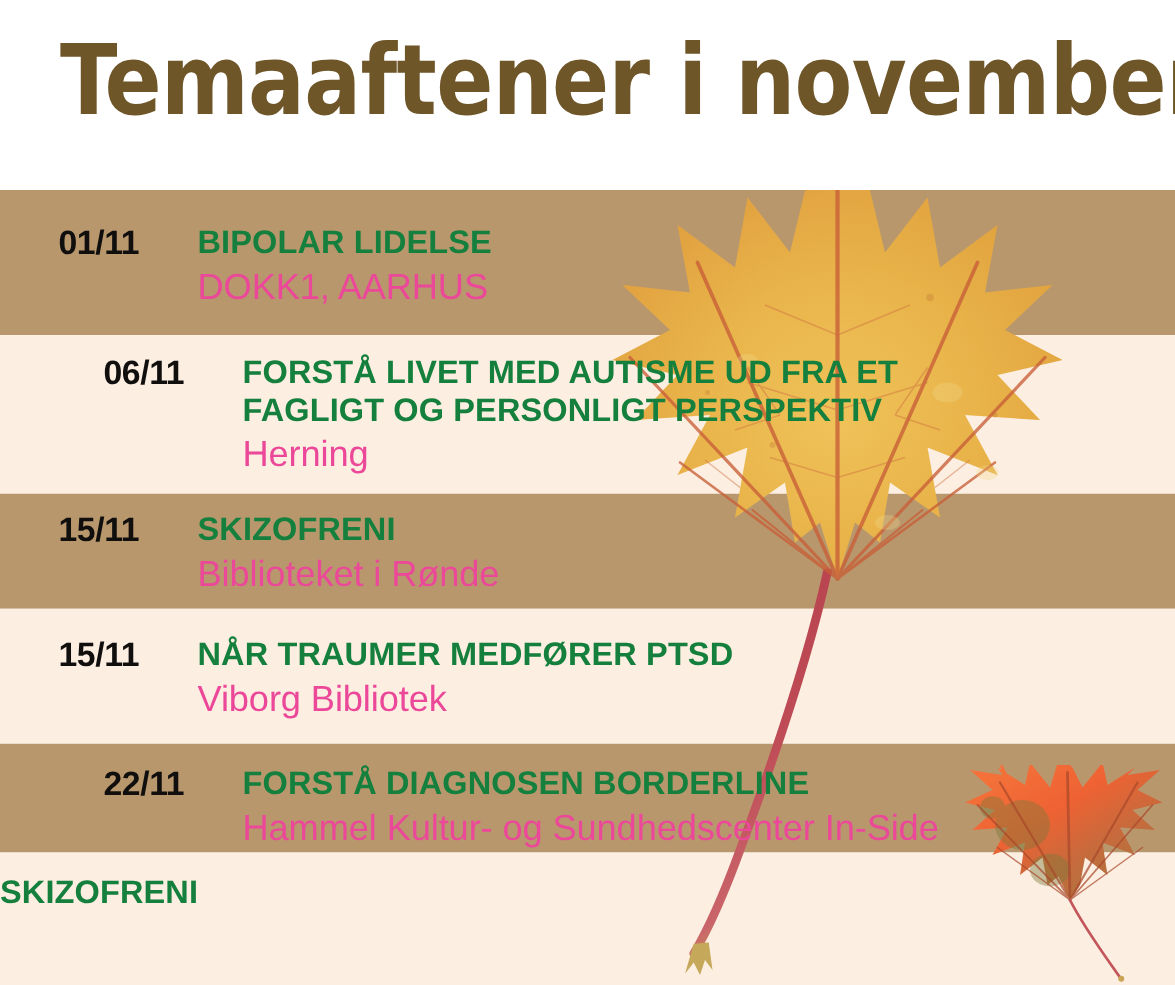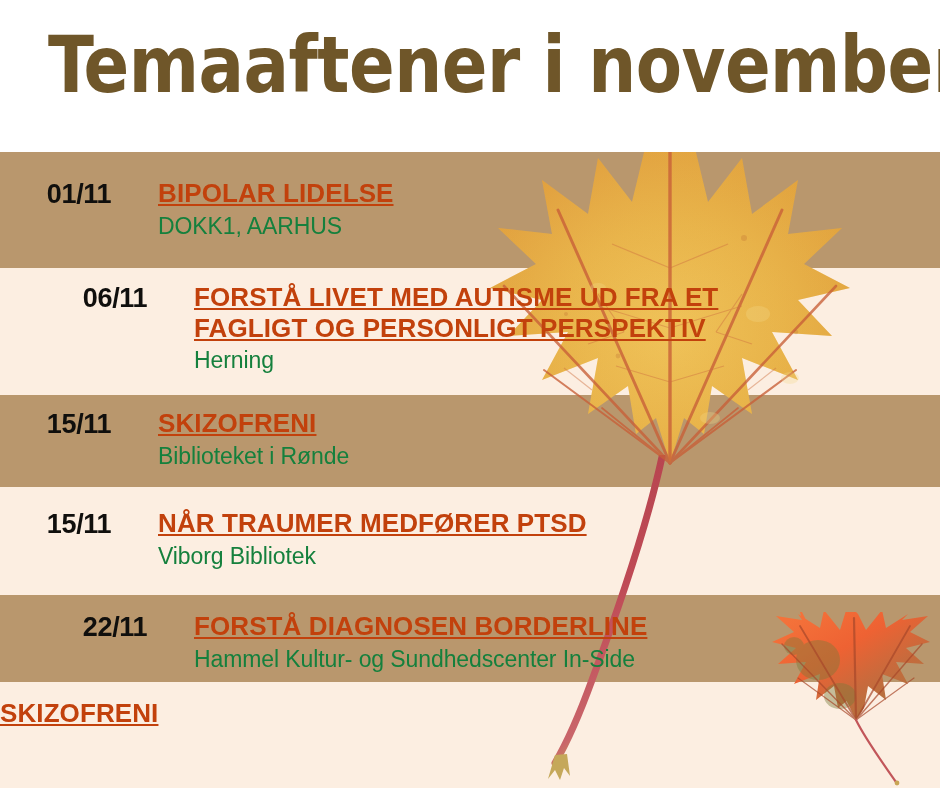--- a/index.html
+++ b/index.html
@@ -84,30 +84,29 @@
     font-size:27px;
     font-weight:700;
     color:#100F0D;
     letter-spacing:-0.3px;
     padding-top:1px;
   }
   .eventcol{ flex:1 1 auto; }
   .ev-title{
     font-size:26px;
     font-weight:700;
-    color:#c2410c;
+    color:#15803d;
     letter-spacing:0.1px;
     line-height:1.18;
     white-space:pre-line;
-    text-decoration:underline;
   }
   .ev-place{
-    font-size:23px;
+    font-size:29px;
     font-weight:400;
-    color:#15803d;
+    color:#ec4899;
     letter-spacing:-0.1px;
     line-height:1.25;
     margin-top:3px;
   }
 </style>
 </head>
 <body>
 
 <div id="poster">
 

